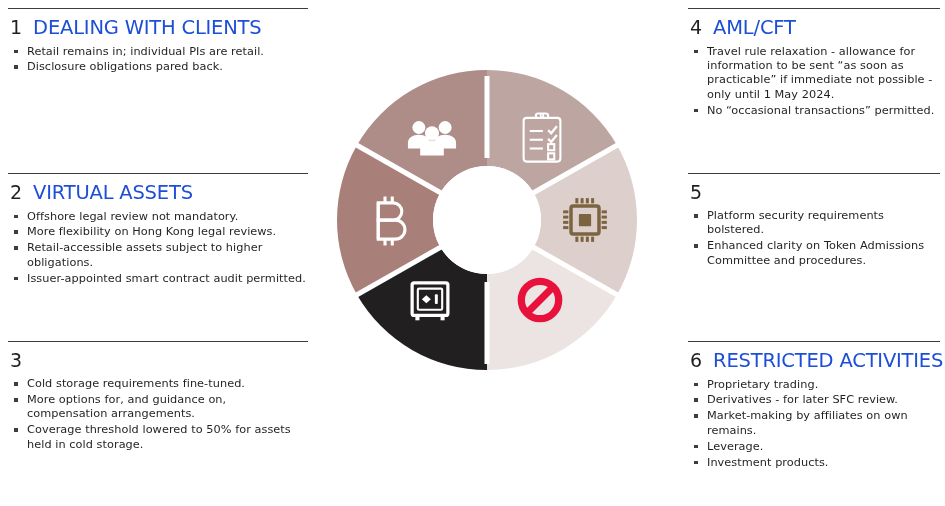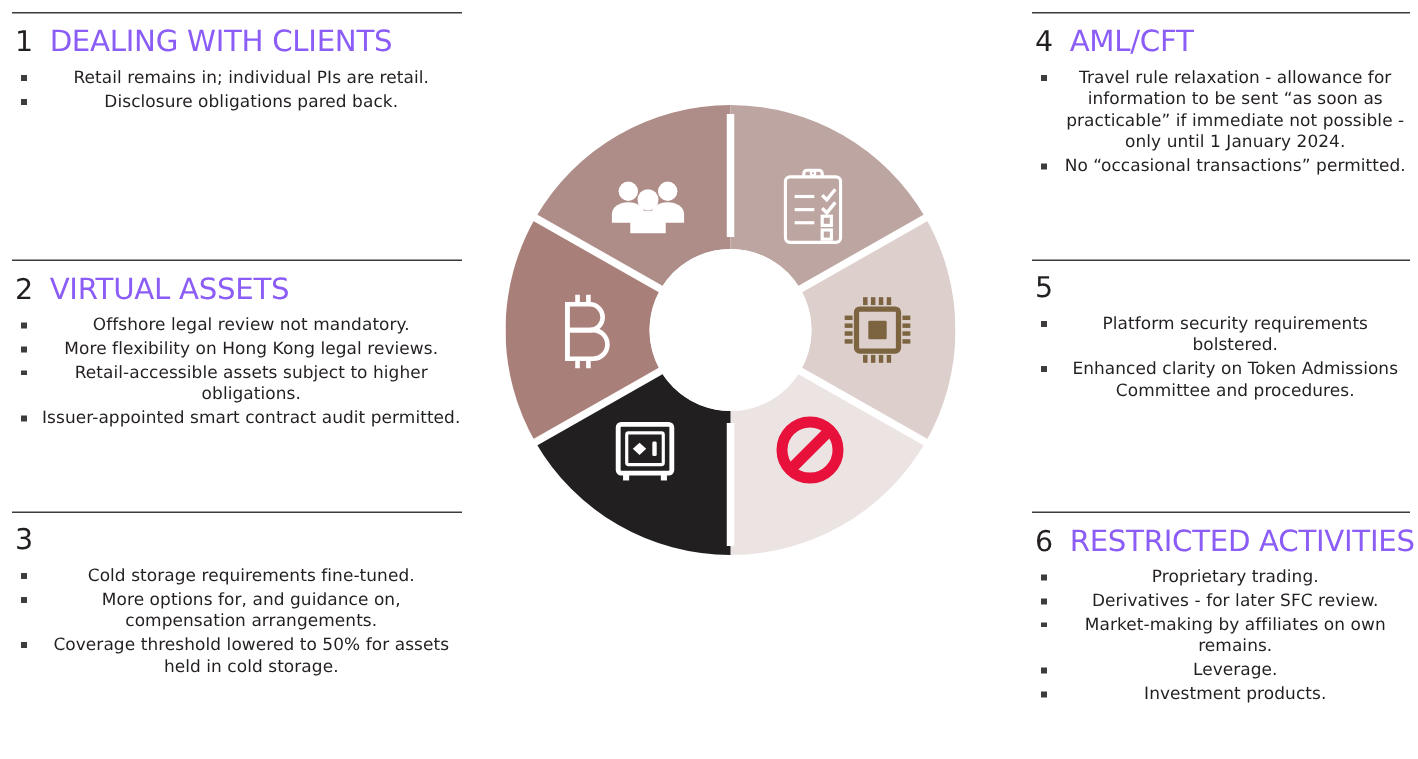--- a/index.html
+++ b/index.html
@@ -45,39 +45,38 @@
   .num{
     font-size:19px;
     font-weight:400;
     color:#231f20;
     line-height:1;
     letter-spacing:0;
   }
   .title{
     font-size:19.5px;
     font-weight:400;
-    color:#8b5cf6;
+    color:#1d4ed8;
     line-height:1;
     letter-spacing:-0.2px;
     white-space:nowrap;
   }
   ul.bullets{
     list-style:none;
     margin:0;
     padding:0 0 0 5px;
   }
   ul.bullets li{
     position:relative;
     padding-left:14px;
     font-size:11.3px;
     line-height:14.4px;
     color:#231f20;
     margin-bottom:1.5px;
     letter-spacing:0.05px;
-    text-align:center;
   }
   ul.bullets li:before{
     content:"";
     position:absolute;
     left:1px;top:5px;
     width:3.6px;height:3.6px;
     background:#3f3c3d;
   }
 
   
@@ -280,21 +279,21 @@
 
   <div class="col col-right">
 
     <div class="section" id="sec-4">
       <div class="rule"></div>
       <div class="head">
         <span class="num">4</span>
         <span class="title">AML/CFT</span>
       </div>
       <ul class="bullets">
-        <li>Travel rule relaxation - allowance for information to be sent “as soon as practicable” if immediate not possible - only until 1 January 2024.</li>
+        <li>Travel rule relaxation - allowance for information to be sent “as soon as practicable” if immediate not possible - only until 1 May 2024.</li>
         <li>No “occasional transactions” permitted.</li>
       </ul>
     </div>
 
     <div class="section" id="sec-5">
       <div class="rule"></div>
       <div class="head">
         <span class="num">5</span>
       </div>
       <ul class="bullets">

